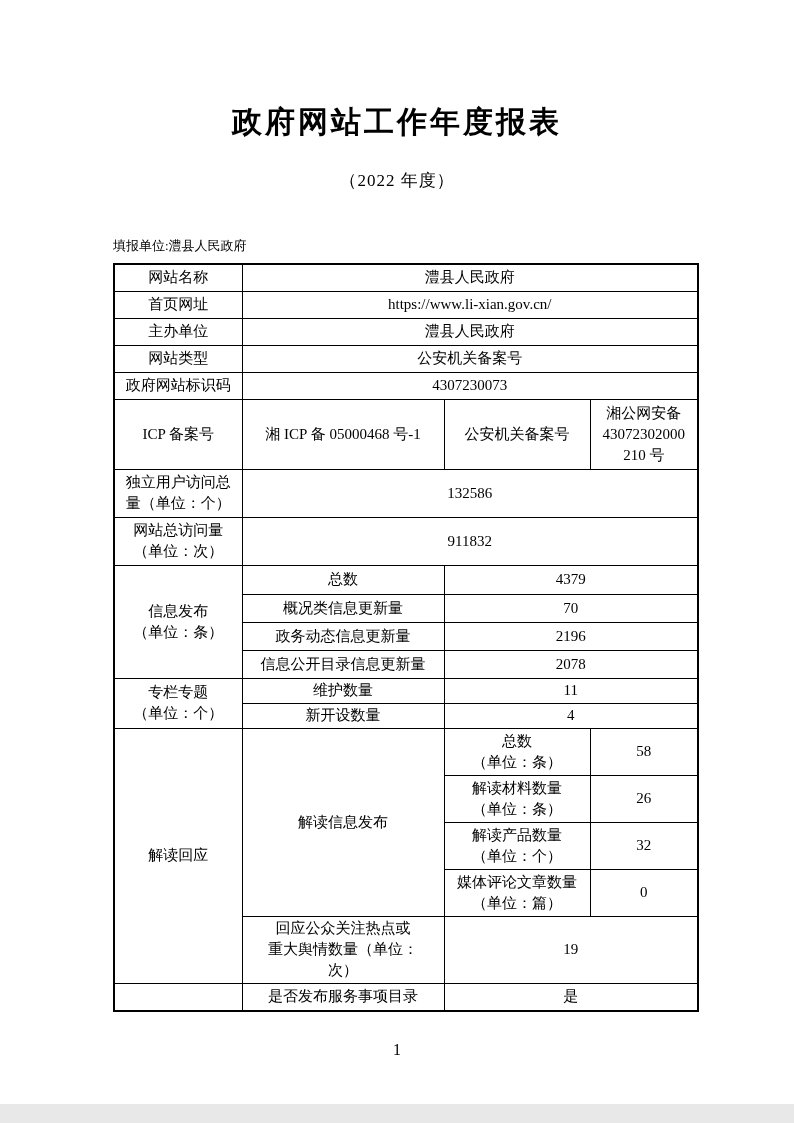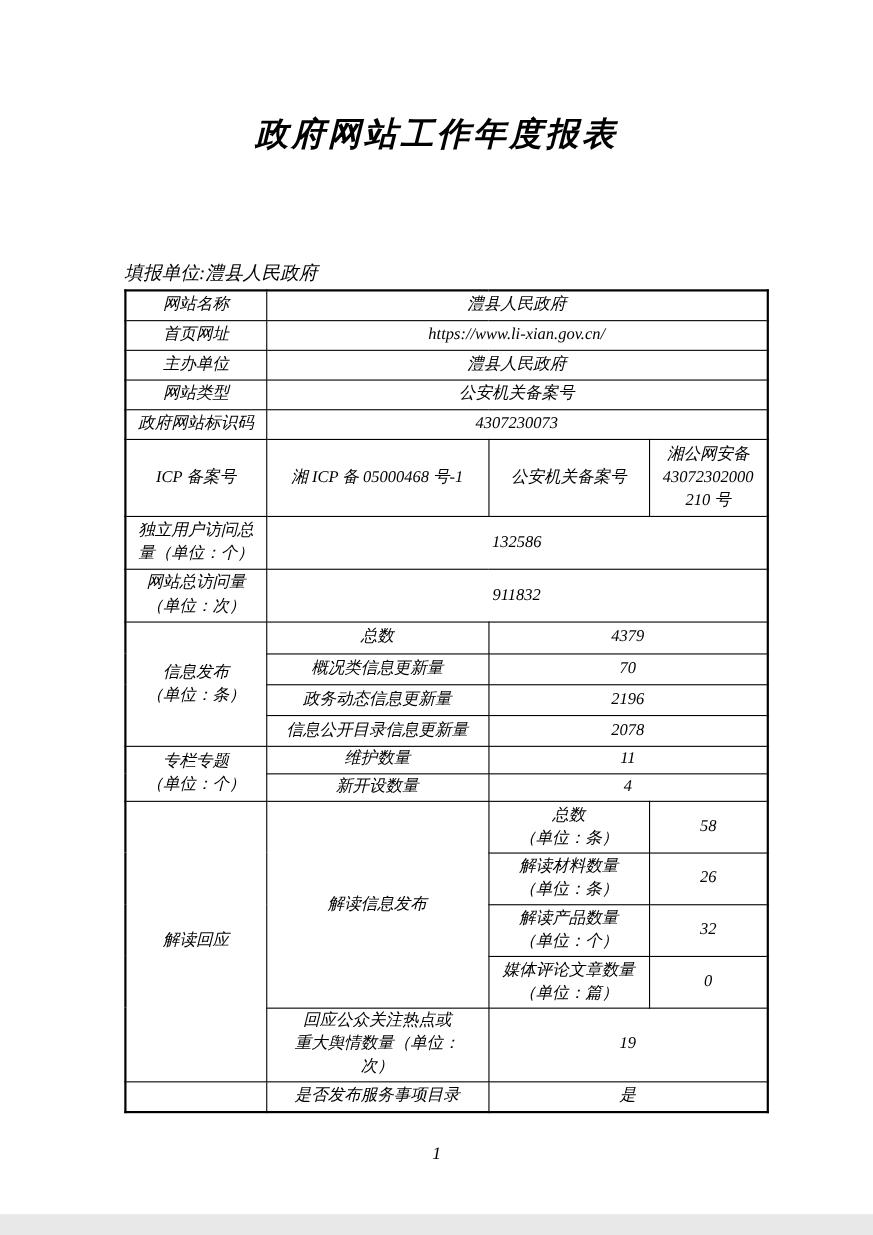--- a/index.html
+++ b/index.html
@@ -5,21 +5,20 @@
   html, body { margin: 0; padding: 0; background: #e8e8e8; }
   .page {
     position: relative;
     width: 794px;
     height: 1104px;
     margin: 0 auto;
     background: #ffffff;
     font-family: "Liberation Serif", "DejaVu Serif", serif;
     color: #000000;
     overflow: hidden;
-    font-style: italic;
   }
   .doc-title {
     position: absolute;
     top: 102px;
     left: 0;
     width: 100%;
     text-align: center;
     font-family: "Liberation Sans", "DejaVu Sans", sans-serif;
     font-weight: 700;
     font-size: 30px;
@@ -32,21 +31,21 @@
     left: 0;
     width: 100%;
     text-align: center;
     font-size: 17px;
     letter-spacing: 1px;
   }
   .unit-line {
     position: absolute;
     top: 237px;
     left: 113px;
-    font-size: 17px;
+    font-size: 13px;
   }
   table.report-table {
     position: absolute;
     top: 263px;
     left: 113px;
     width: 584px;
     border-collapse: collapse;
     table-layout: fixed;
     border: 2px solid #000;
   }
@@ -76,20 +75,21 @@
     text-align: center;
     font-size: 16px;
   }
 </style>
 </head>
 <body>
 
 <div class="page">
 
   <div class="doc-title">政府网站工作年度报表</div>
+  <div class="doc-subtitle">（2022 年度）</div>
   <div class="unit-line">填报单位:澧县人民政府</div>
 
   <table class="report-table">
     <colgroup>
       <col style="width:128px">
       <col style="width:202px">
       <col style="width:146px">
       <col style="width:108px">
     </colgroup>
     <tbody>

